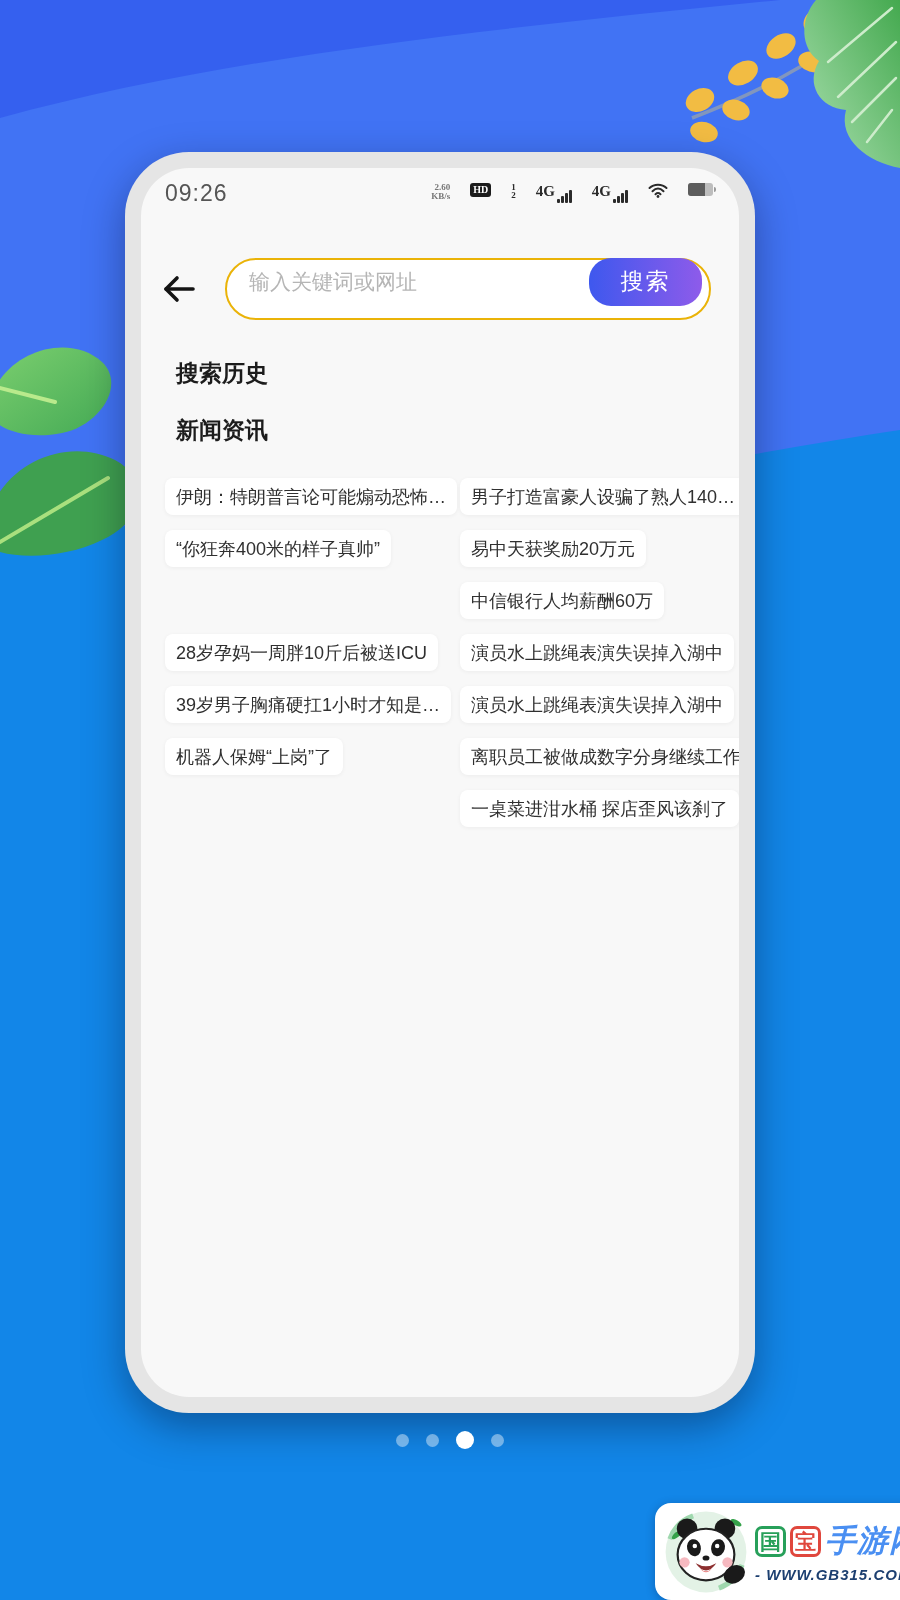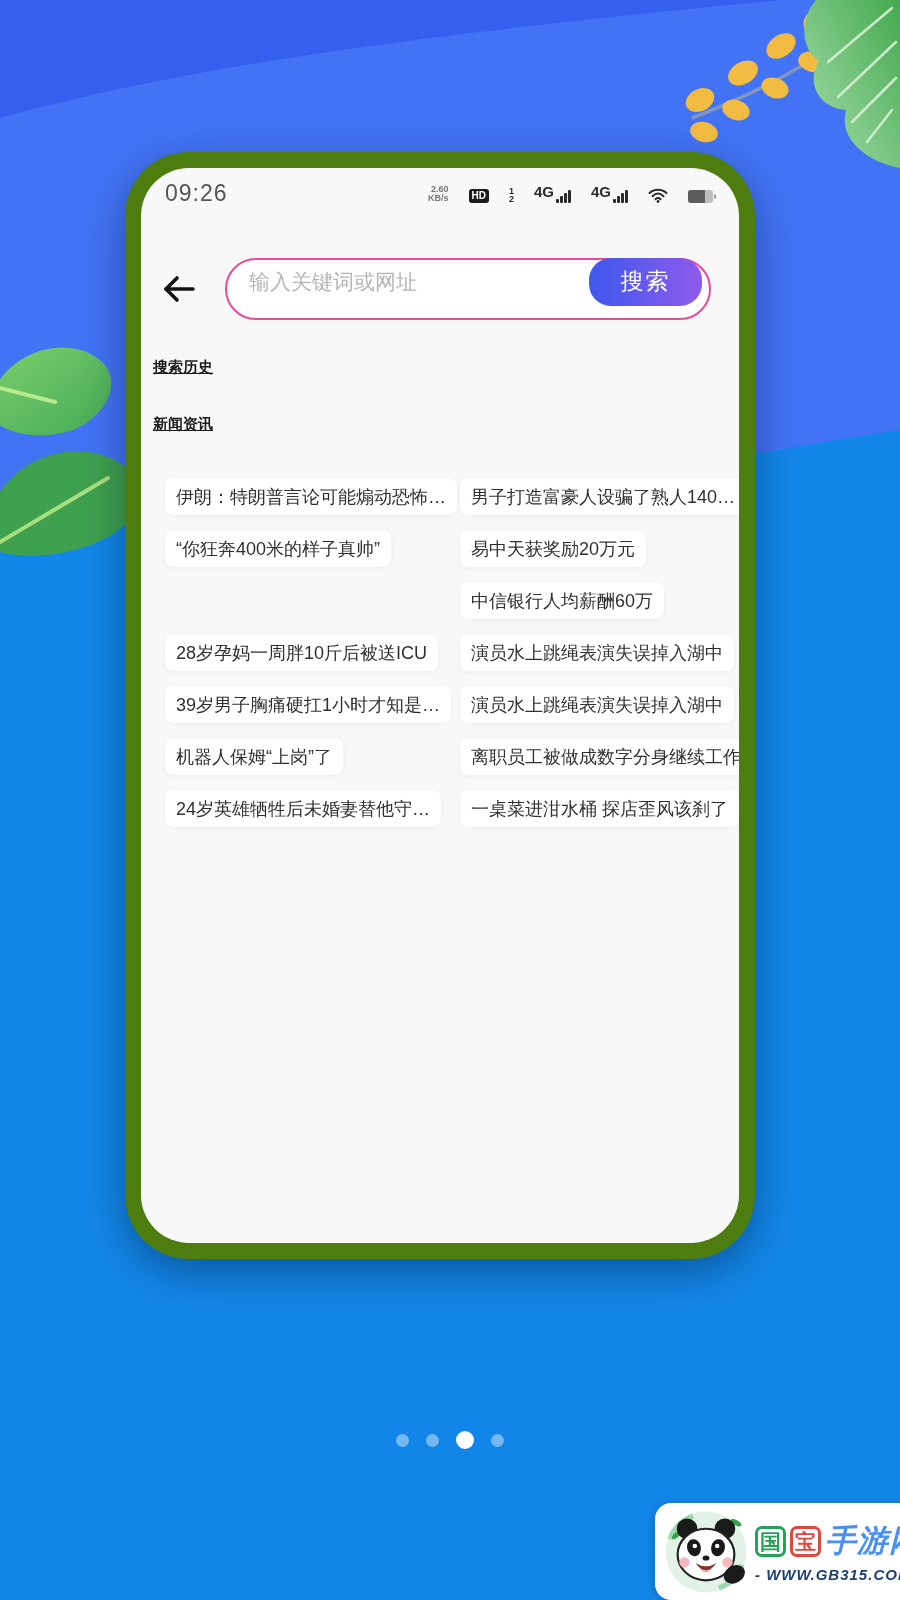--- a/index.html
+++ b/index.html
@@ -5,59 +5,59 @@
   * { margin:0; padding:0; box-sizing:border-box; }
   html,body { width:900px; height:1600px; overflow:hidden; }
   body { position:relative; font-family:"Liberation Sans","DejaVu Sans",sans-serif; background:#1286e8; }
 
   .bg-svg, .decor-svg { position:absolute; pointer-events:none; }
   .bg-svg { left:0; top:0; }
   .decor-left { left:0; top:330px; }
   .decor-topright { left:640px; top:0; }
 
   
-  .phone { position:absolute; left:125px; top:152px; width:630px; height:1107px;
-           background:#4d7c0f; border-radius:64px; box-shadow:0 14px 40px rgba(0,0,20,.35); }
+  .phone { position:absolute; left:125px; top:152px; width:630px; height:1261px;
+           background:#e5e5e5; border-radius:64px; box-shadow:0 14px 40px rgba(0,0,20,.35); }
   .screen { position:absolute; inset:16px; background:#f8f8f8; border-radius:48px; overflow:hidden; }
 
   
   .status-bar { position:absolute; left:0; right:0; top:8px; height:34px;
                 display:flex; align-items:center; padding:0 26px 0 24px; }
   .time { font-size:23px; color:#555; letter-spacing:1px; }
-  .sb-right { margin-left:auto; display:flex; align-items:flex-end; gap:20px; }
+  .sb-right { margin-left:auto; display:flex; align-items:flex-start; gap:20px;font-family:Liberation Serif, serif; }
   .speed { font-size:9px; line-height:9px; color:#777; text-align:right; font-weight:bold; }
   .hd-badge { background:#1c1c1c; color:#fff; font-size:10px; font-weight:bold;
               border-radius:3px; padding:2px 3px; line-height:10px; }
   .sim-stack { font-size:9px; line-height:8px; color:#2b2b2b; font-weight:bold; }
   .sig { display:flex; align-items:flex-end; gap:2px; }
   .sig .g { font-size:15px; font-weight:bold; color:#2b2b2b; margin-bottom:3px; }
   .bars { display:flex; align-items:flex-end; gap:1px; }
   .bars i { display:block; width:3px; background:#2b2b2b; border-radius:1px; }
   .bars i:nth-child(1){height:4px} .bars i:nth-child(2){height:7px}
   .bars i:nth-child(3){height:10px} .bars i:nth-child(4){height:13px}
   .bat { width:25px; height:13px; border-radius:3px; background:#bdbdbd; position:relative; }
   .bat::before { content:""; position:absolute; left:0; top:0; bottom:0; width:68%;
                  background:#5d5d5d; border-radius:3px 0 0 3px; }
   .bat::after { content:""; position:absolute; right:-3px; top:4px; width:2px; height:5px;
                 background:#9a9a9a; border-radius:0 2px 2px 0; }
 
   
   .search-row { position:absolute; left:0; right:0; top:90px; height:62px; }
   .back-btn { position:absolute; left:20px; top:16px; width:36px; height:30px; cursor:pointer; }
   .search-box { position:absolute; left:84px; right:28px; top:0; height:62px;
-                background:#fff; border:2px solid #ec4899; border-radius:31px;
+                background:#fff; border:2px solid #eab308; border-radius:31px;
                 display:flex; align-items:center; padding:0 7px 15px 22px; }
   .search-input { flex:1; border:none; outline:none; font-size:21px; color:#333;
                   background:transparent; font-family:inherit; min-width:0; }
   .search-input::placeholder { color:#b5b5b5; }
   .search-btn { width:113px; height:48px; border:none; border-radius:22px; cursor:pointer;
                 background:linear-gradient(90deg,#3e58ee 0%,#8e5bea 100%);
                 color:#fff; font-size:23px; font-family:inherit; letter-spacing:2px; }
 
-  .section-title { position:absolute; left:12px; font-size:15px; font-weight:600; color:#1c1c1c;text-decoration:underline; }
+  .section-title { position:absolute; left:35px; font-size:23px; font-weight:600; color:#1c1c1c; }
   .title-history { top:190px; }
   .title-news { top:247px; }
 
   
   .chip { position:absolute; height:37px; background:#fff; border-radius:8px;
           display:inline-flex; align-items:center; padding:0 11px; white-space:nowrap;
           font-size:18px; font-weight:500; color:#303030; cursor:pointer;
           box-shadow:0 1px 4px rgba(0,0,0,.05); }
   .col-l { left:24px; } .col-r { left:319px; }
   .r1{top:310px} .r2{top:362px} .r3{top:414px} .r4{top:466px}
@@ -202,21 +202,20 @@
     <div class="chip col-r r1">男子打造富豪人设骗了熟人140…</div>
     <div class="chip col-l r2">“你狂奔400米的样子真帅”</div>
     <div class="chip col-r r2">易中天获奖励20万元</div>
     <div class="chip col-r r3">中信银行人均薪酬60万</div>
     <div class="chip col-l r4">28岁孕妈一周胖10斤后被送ICU</div>
     <div class="chip col-r r4">演员水上跳绳表演失误掉入湖中</div>
     <div class="chip col-l r5">39岁男子胸痛硬扛1小时才知是…</div>
     <div class="chip col-r r5">演员水上跳绳表演失误掉入湖中</div>
     <div class="chip col-r r6">离职员工被做成数字分身继续工作</div>
     <div class="chip col-l r6">机器人保姆“上岗”了</div>
-    <div class="chip col-l r7">24岁英雄牺牲后未婚妻替他守…</div>
     <div class="chip col-r r7">一桌菜进泔水桶 探店歪风该刹了</div>
 
   </div>
 </div>
 
 <div class="pager">
   <span class="dot"></span>
   <span class="dot"></span>
   <span class="dot active"></span>
   <span class="dot"></span>

